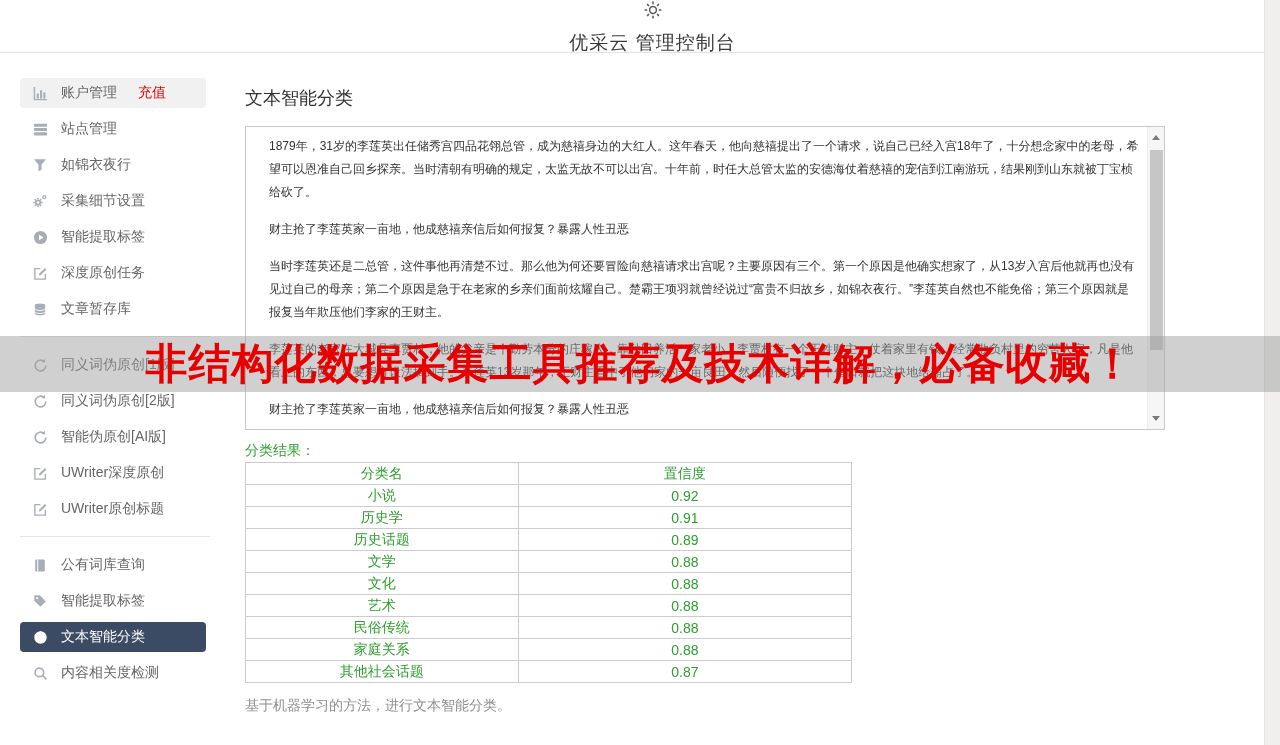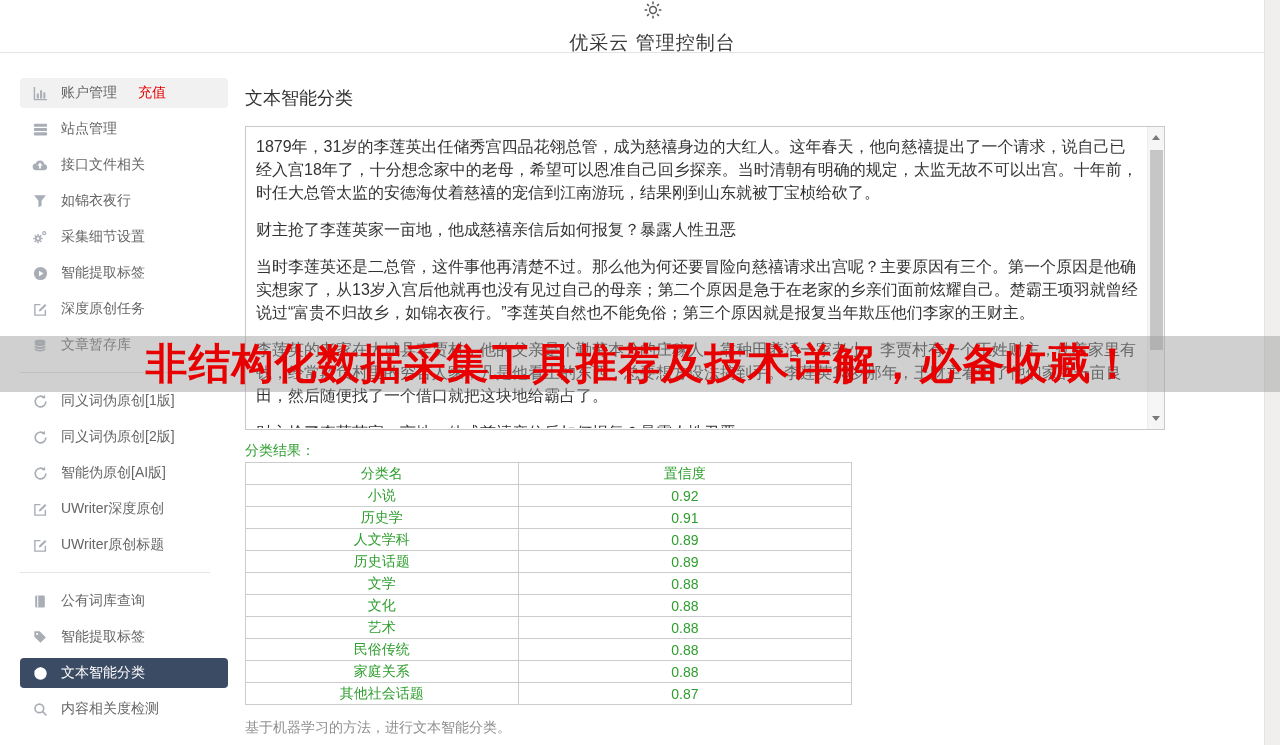--- a/index.html
+++ b/index.html
@@ -17,42 +17,42 @@
   .gear-wrap { display:flex; align-items:center; color:#5a5a5a; }
   .app-title { font-size:19px; color:#3a3a3a; letter-spacing:1px; }
 
   
   .container { display:flex; height:692px; }
   .sidebar { width:226px; padding:25px 0 0 20px; flex-shrink:0; }
   .main { flex:1; padding:33px 0 0 19px; }
 
   
   .item {
-    width:208px; height:30px; margin-bottom:6px; border-radius:4px;
+    width:186px; height:30px; margin-bottom:6px; border-radius:4px;
     display:flex; align-items:center; gap:13px; padding-left:12px;
     font-size:14px; color:#666; cursor:pointer; white-space:nowrap;
   }
   .item .icon { width:16px; height:16px; display:flex; align-items:center; justify-content:center; color:#a9aeb6; flex-shrink:0; }
   .item .icon svg { display:block; }
   .item.highlight { background:#f1f1f1; }
   .item.active { background:#3c4b64; color:#fff; }
   .item.active .icon { color:#fff; }
   .item .badge { color:#e60000; margin-left:8px; }
   .divider { width:190px; height:1px; background:#e5e5e5; margin:12px 0 13px; }
 
   
   .page-title { font-size:18px; font-weight:normal; color:#333; margin:0 0 16px 0; }
   .textbox {
     width:920px; height:304px; border:1px solid #c9c9c9; background:#fff;
     position:relative; overflow:hidden;
   }
   .textbox-inner {
     position:absolute; top:1px; left:1px; right:19px; bottom:1px;
-    padding:7px 6px 0 9px; overflow:hidden;
-    font-size:16px; line-height:23px; color:#333;
+    padding:7px 6px 0 22px; overflow:hidden;
+    font-size:12px; line-height:23px; color:#333;
   }
   .textbox-inner p { margin:0 0 14px 0; }
   .v-scroll {
     position:absolute; top:0; right:0; width:17px; height:100%;
     background:#f6f6f6; border-left:1px solid #ededed;
   }
   .sb-arrow { position:absolute; left:0; width:17px; height:17px; }
   .sb-arrow.up { top:2px; }
   .sb-arrow.down { bottom:2px; }
   .sb-arrow::after {
@@ -123,30 +123,20 @@
   </div>
         <div class="item">
     <span class="icon">
             <svg width="15" height="15" viewBox="0 0 16 16" fill="currentColor">
               <rect x="1" y="1.8" width="14" height="3.3" rx="1"></rect>
               <rect x="1" y="6.4" width="14" height="3.3" rx="1"></rect>
               <rect x="1" y="11" width="14" height="3.3" rx="1"></rect>
             </svg>
           </span>
     <span class="label">站点管理</span>
-
-  </div>
-        <div class="item">
-    <span class="icon">
-            <svg width="16" height="16" viewBox="0 0 16 16" fill="currentColor">
-              <path d="M4.3 13.2a3.4 3.4 0 0 1-.5-6.8 4.4 4.4 0 0 1 8.5.9 2.9 2.9 0 0 1-.4 5.9z"></path>
-              <path d="M8 5.6l2.6 3.1H8.9v2.9H7.1V8.7H5.4z" fill="#fff"></path>
-            </svg>
-          </span>
-    <span class="label">接口文件相关</span>
 
   </div>
         <div class="item">
     <span class="icon">
             <svg width="14" height="14" viewBox="0 0 16 16" fill="currentColor">
               <path d="M1.2 1.5h13.6L9.8 7.8v5.6L6.2 15V7.8z"></path>
             </svg>
           </span>
     <span class="label">如锦衣夜行</span>
 
@@ -331,24 +321,20 @@
         <tbody id="resultsBody">
             <tr>
     <td>小说</td>
     <td>0.92</td>
   </tr>
             <tr>
     <td>历史学</td>
     <td>0.91</td>
   </tr>
             <tr>
-    <td>人文学科</td>
-    <td>0.89</td>
-  </tr>
-            <tr>
     <td>历史话题</td>
     <td>0.89</td>
   </tr>
             <tr>
     <td>文学</td>
     <td>0.88</td>
   </tr>
             <tr>
     <td>文化</td>
     <td>0.88</td>

